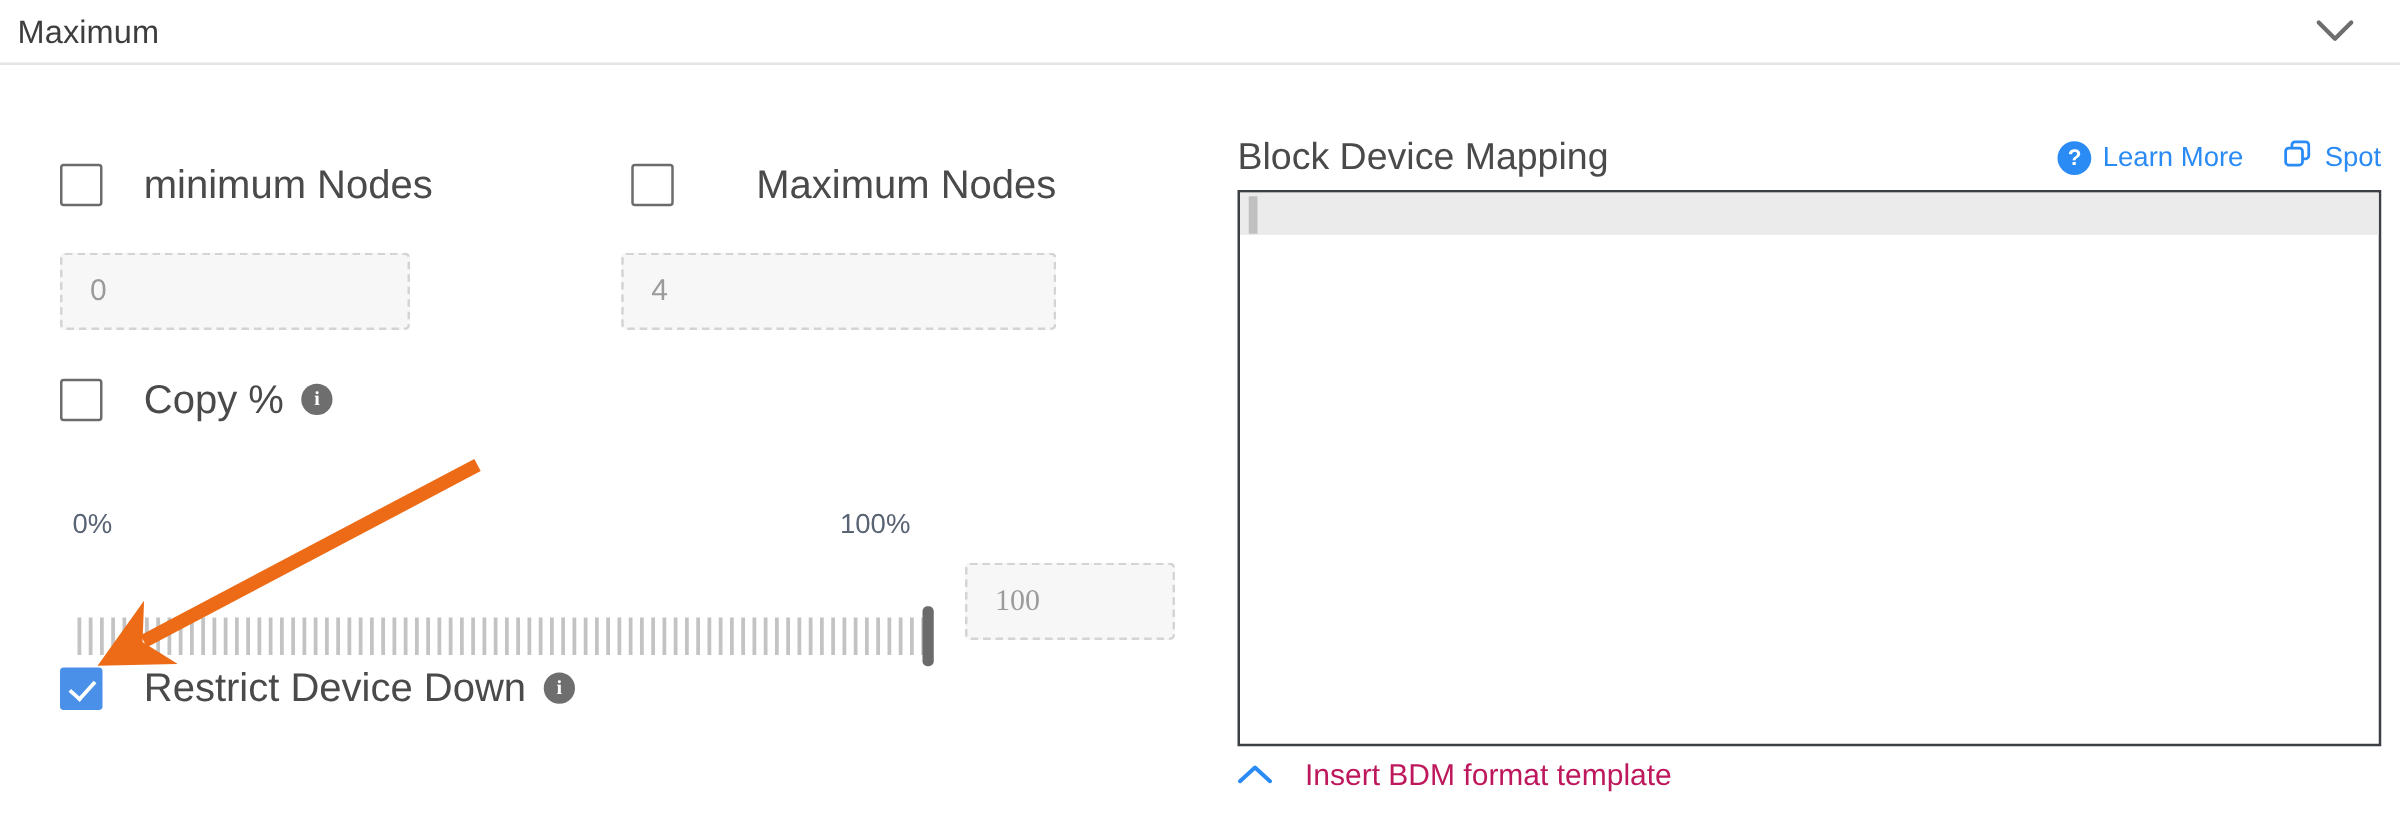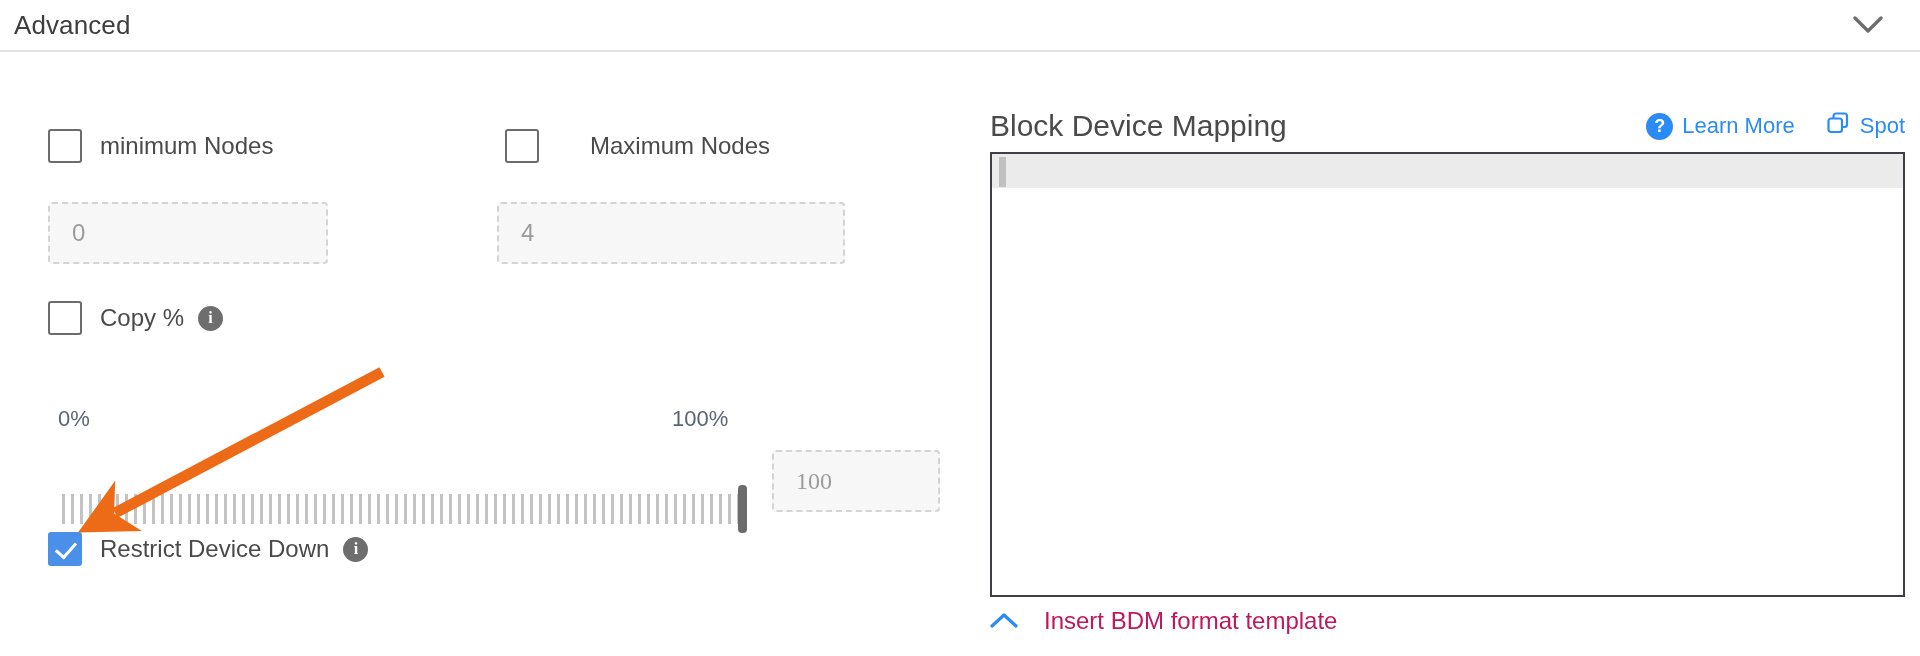--- a/index.html
+++ b/index.html
@@ -78,22 +78,22 @@
   .cb.checked::after {
     content: "";
     position: absolute;
     left: 10px; top: 4px;
     width: 9px; height: 17px;
     border: solid #ffffff;
     border-width: 0 3.2px 3.2px 0;
     transform: rotate(42deg);
   }
   .cb-label {
-    margin-left: 18px;
-    font-size: 24px;
+    margin-left: 33px;
+    font-size: 32px;
     color: #4a4a4a;
     white-space: nowrap;
   }
 
   .info-icon {
     margin-left: 14px;
     width: 25px; height: 25px;
     border-radius: 50%;
     background: #6e6e6e;
     color: #fff;
@@ -239,21 +239,21 @@
     width: 1920px; height: 656px;
     pointer-events: none;
   }
 </style>
 </head>
 <body>
 
 <div id="root">
 
   <div class="section-header">
-    <div class="section-title">Advanced</div>
+    <div class="section-title">Maximum</div>
     <div class="chevron-btn">
       <svg width="30" height="18" viewBox="0 0 30 18" aria-hidden="true">
         <path d="M2 2 L15 15 L28 2" stroke="#6e6e6e" stroke-width="3.4" fill="none" stroke-linecap="round" stroke-linejoin="round"></path>
       </svg>
     </div>
   </div>
 
   <div class="body">
 
     <div class="left-col">

